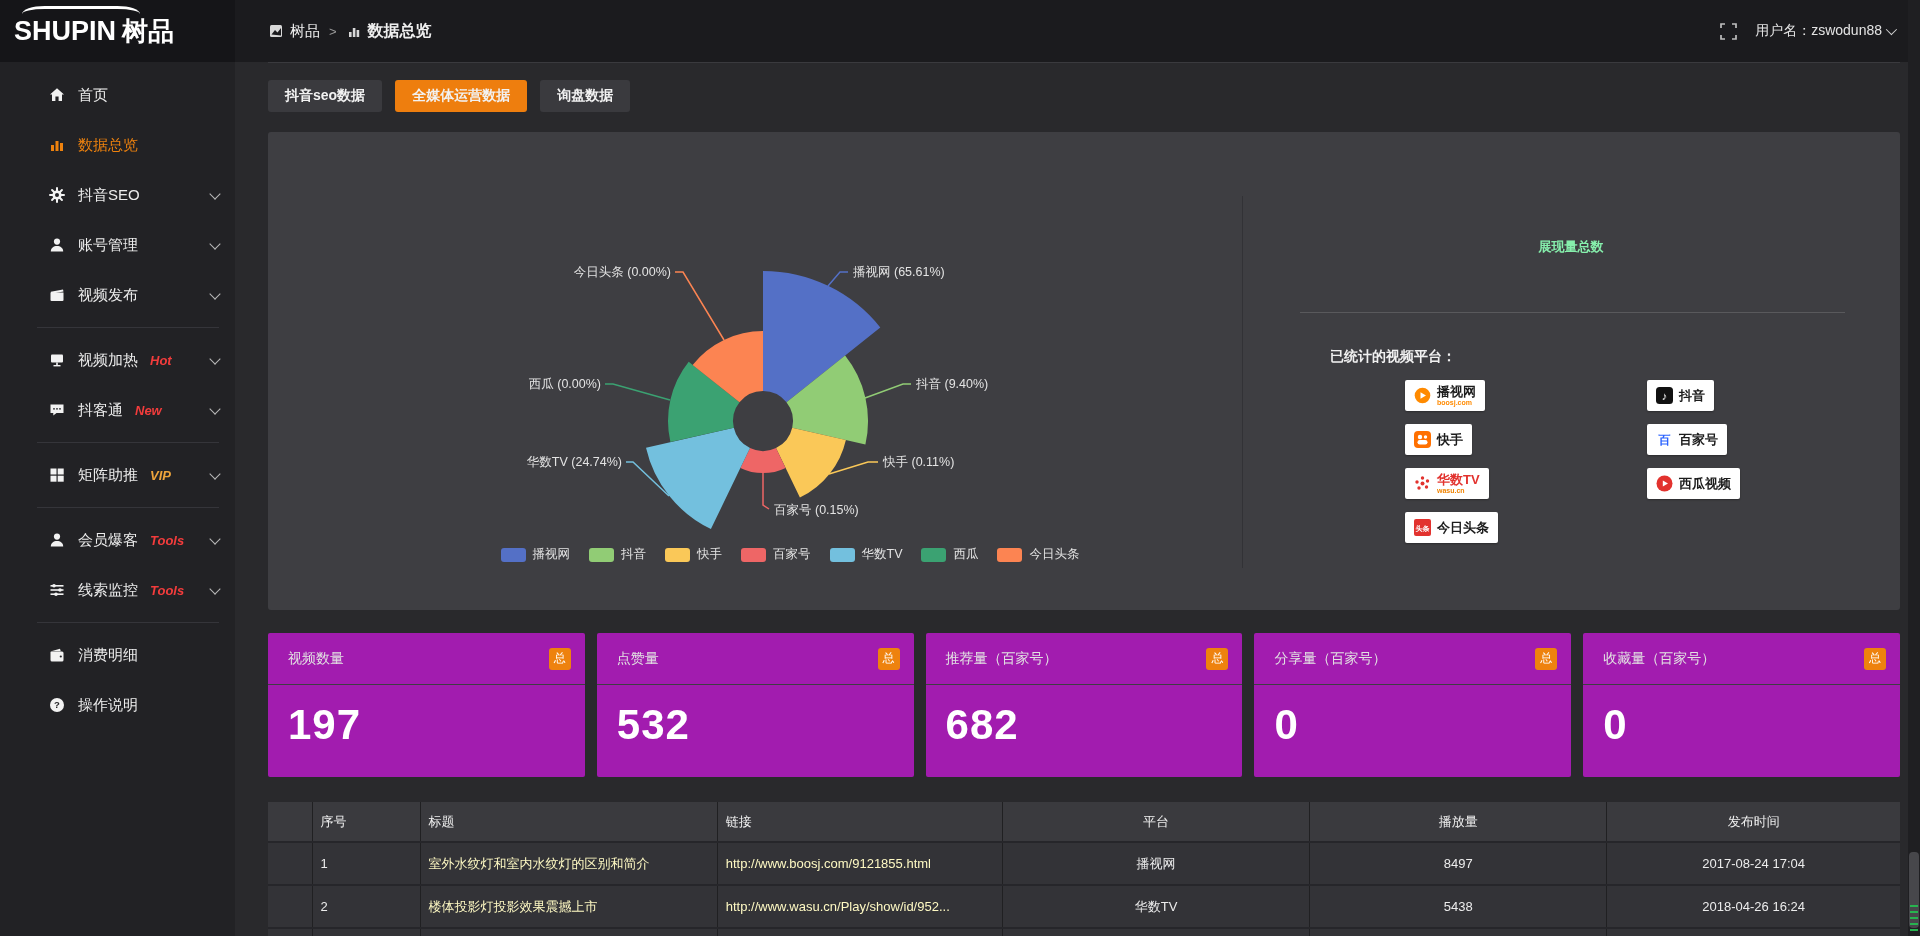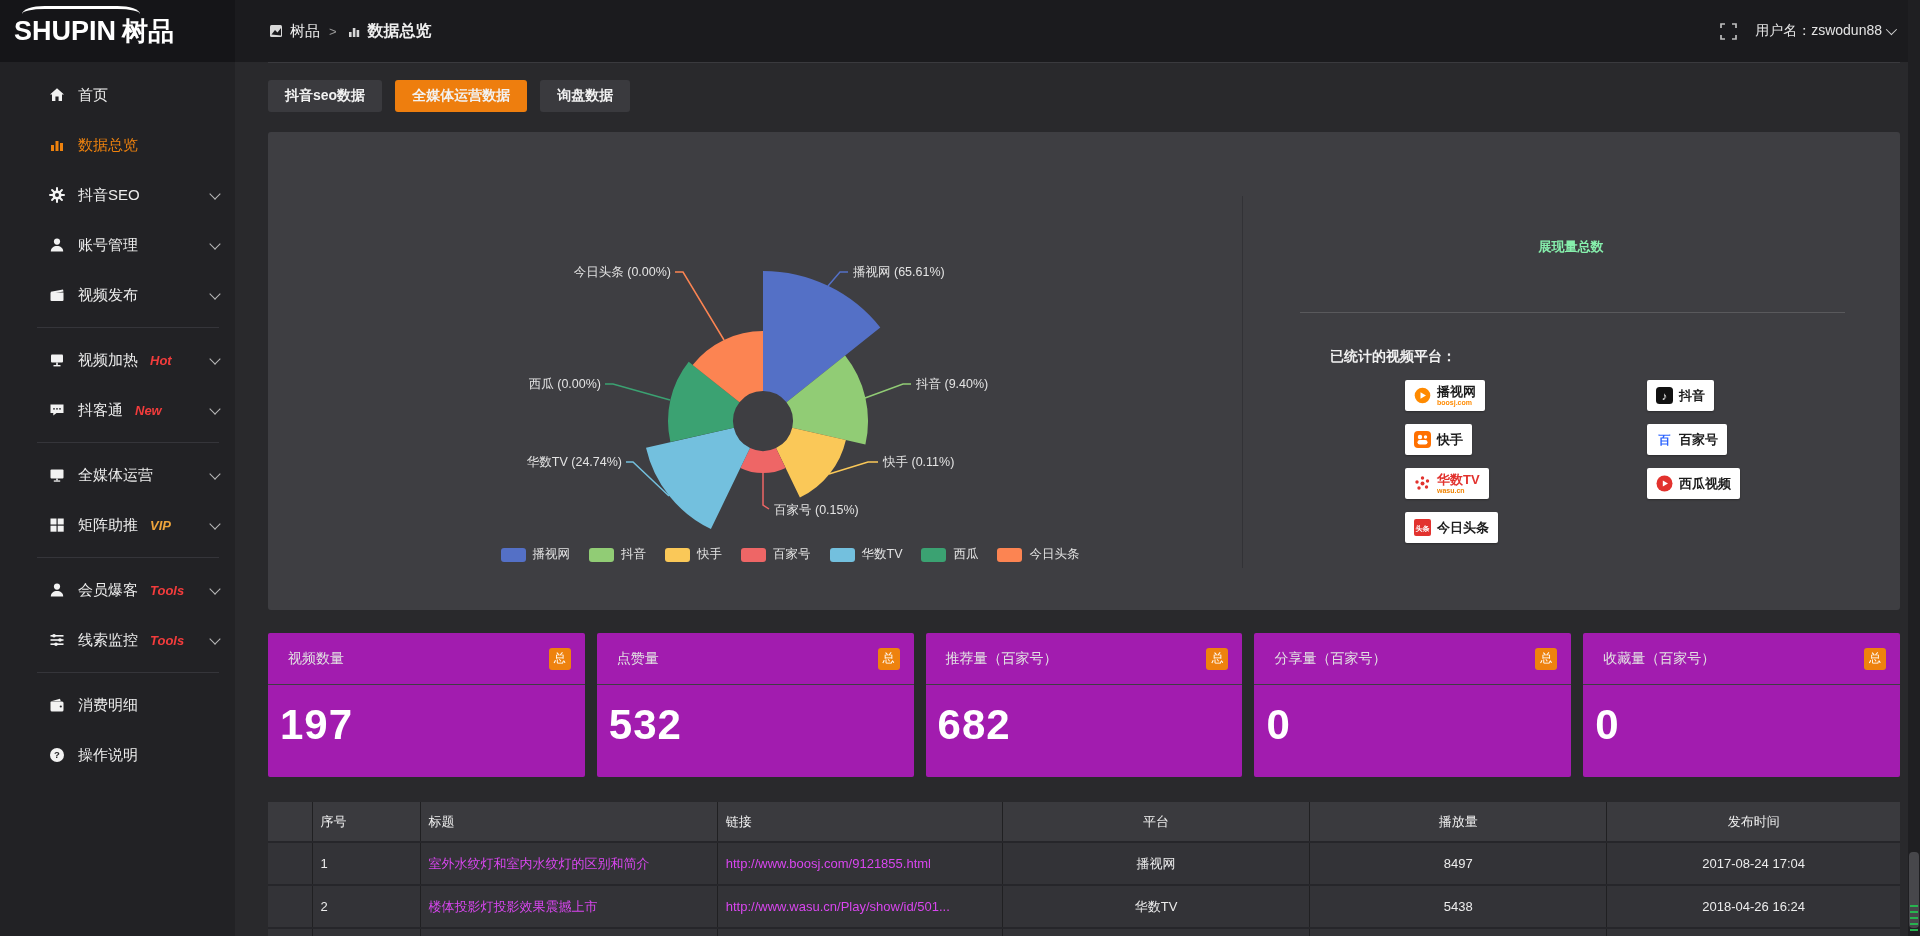--- a/index.html
+++ b/index.html
@@ -55,33 +55,33 @@
   .pbadge .ptxt { font-size:13px; font-weight:bold; color:#1c1c1c; line-height:1; }
   .pbadge .pcol { display:flex; flex-direction:column; line-height:1; gap:1px; }
   .pbadge .psub { font-size:7px; font-weight:bold; }
 
   
   .cards { position:absolute; left:268px; top:633px; width:1632px; height:144px; display:flex; gap:12px; }
   .card { flex:1; background:#a21caf; border-radius:2px; position:relative;text-align:right; }
   .card-head { height:52px; display:flex; align-items:center; justify-content:space-between; padding:0 14px 0 20px; border-bottom:1px solid #3e3e43; }
   .card-title { font-size:14px; color:#e2e2e2; }
   .card-badge { width:22px; height:22px; background:#ee820e; color:#fff; font-size:12px; border-radius:3px; display:flex; align-items:center; justify-content:center; cursor:pointer; }
-  .card-value { position:absolute; left:12px; top:68px; font-size:42px; font-weight:bold; color:#fff; letter-spacing:1px; }
+  .card-value { position:absolute; left:20px; top:68px; font-size:42px; font-weight:bold; color:#fff; letter-spacing:1px; }
 
   
   .table-wrap { position:absolute; left:268px; top:802px; width:1632px; height:160px; overflow:hidden; }
   table { width:100%; border-collapse:collapse; table-layout:fixed; }
   th,td { font-size:13px; font-weight:normal; padding:0 8px; border-right:1px solid rgba(0,0,0,.22); border-bottom:2px solid #26262a; white-space:nowrap; overflow:hidden; text-overflow:ellipsis; }
   th:last-child, td:last-child { border-right:none; }
   thead th { background:#3a3a3e; height:40px; color:#f0f0f0; text-align:left; }
   tbody td { background:#333337; height:43px; color:#ececec; }
   .col-c { width:44px; } .col-no { width:108px; } .col-title { width:297px; } .col-link { width:285px; }
   .col-plat { width:307px; } .col-play { width:297px; } .col-time { width:293px; }
   .cell-center { text-align:center !important; }
-  td.orange { color:#d946ef;margin-top:28px; }
+  td.orange { color:#fef9c3;margin-top:28px; }
   .cbx { width:15px; height:15px; background:#f2f2f2; border-radius:3px; margin:0 auto; cursor:pointer; }
   tr.partial td { height:10px; border-bottom:none; }
 
   
   .scrollbar { position:absolute; right:0; top:0; width:12px; height:936px; background:#1f1f22; }
   .scroll-thumb { position:absolute; left:1px; width:10px; top:852px; height:76px; background:#47474b; border-radius:4px; }
   .scroll-marks { position:absolute; left:2px; width:8px; top:905px; height:26px; background:repeating-linear-gradient(to bottom,#27b34f 0 2px,transparent 2px 6px); }
 
   svg { display:block; }
   .rose-label { font-size:12.5px; fill:#e3e3e3; }
@@ -179,32 +179,20 @@
                 <circle cx="8" cy="6.8" r=".9"></circle>
                 <circle cx="11" cy="6.8" r=".9"></circle>
               </g>
             </svg>
           </span>
     <span>抖客通</span>
     <span class="nav-badge red">New</span>
     <span class="nav-chev"></span>
         </div>
         <div class="nav-div"></div>
-        <div class="nav-item">
-          <span class="nicon">
-            <svg width="16" height="16" viewBox="0 0 16 16" fill="currentColor">
-              <rect x="1.5" y="2.5" width="13" height="9" rx="1"></rect>
-              <rect x="7.2" y="11.5" width="1.6" height="2"></rect>
-              <rect x="4.8" y="13.4" width="6.4" height="1.3"></rect>
-            </svg>
-          </span>
-    <span>全媒体运营</span>
-
-    <span class="nav-chev"></span>
-        </div>
         <div class="nav-item">
           <span class="nicon">
             <svg width="16" height="16" viewBox="0 0 16 16" fill="currentColor">
               <rect x="1.5" y="1.5" width="6" height="6"></rect>
               <rect x="8.7" y="1.5" width="6" height="6"></rect>
               <rect x="1.5" y="8.7" width="6" height="6"></rect>
               <rect x="8.7" y="8.7" width="6" height="6"></rect>
             </svg>
           </span>
     <span>矩阵助推</span>
@@ -512,21 +500,21 @@
       <td class="orange">室外水纹灯和室内水纹灯的区别和简介</td>
       <td class="orange">http://www.boosj.com/9121855.html</td>
       <td class="cell-center">播视网</td>
       <td class="cell-center">8497</td>
       <td class="cell-center">2017-08-24 17:04</td>
           </tr>
           <tr>
             <td><span class="cbx"></span></td>
       <td>2</td>
       <td class="orange">楼体投影灯投影效果震撼上市</td>
-      <td class="orange">http://www.wasu.cn/Play/show/id/501...</td>
+      <td class="orange">http://www.wasu.cn/Play/show/id/952...</td>
       <td class="cell-center">华数TV</td>
       <td class="cell-center">5438</td>
       <td class="cell-center">2018-04-26 16:24</td>
           </tr>
           <tr class="partial">
             <td></td>
             <td></td>
             <td></td>
             <td></td>
             <td></td>

